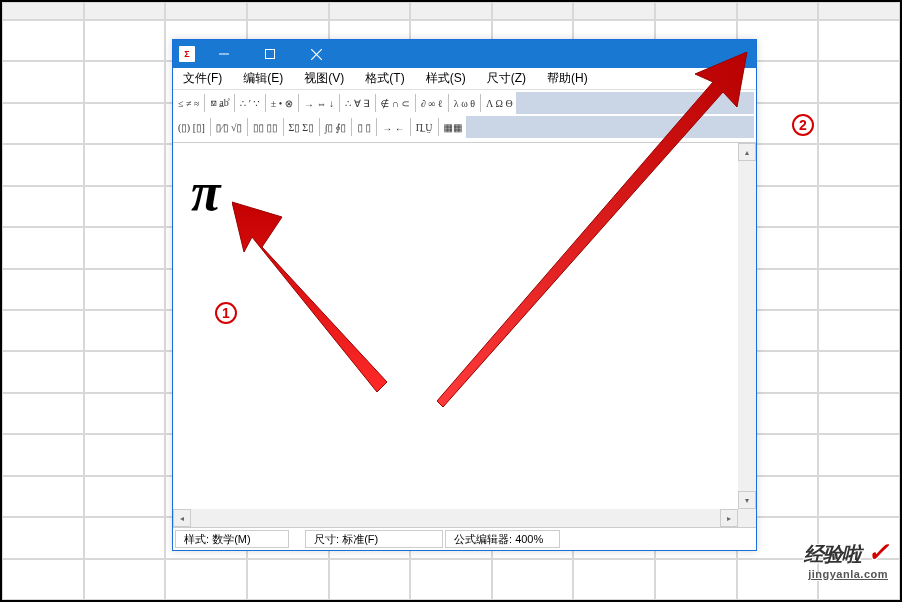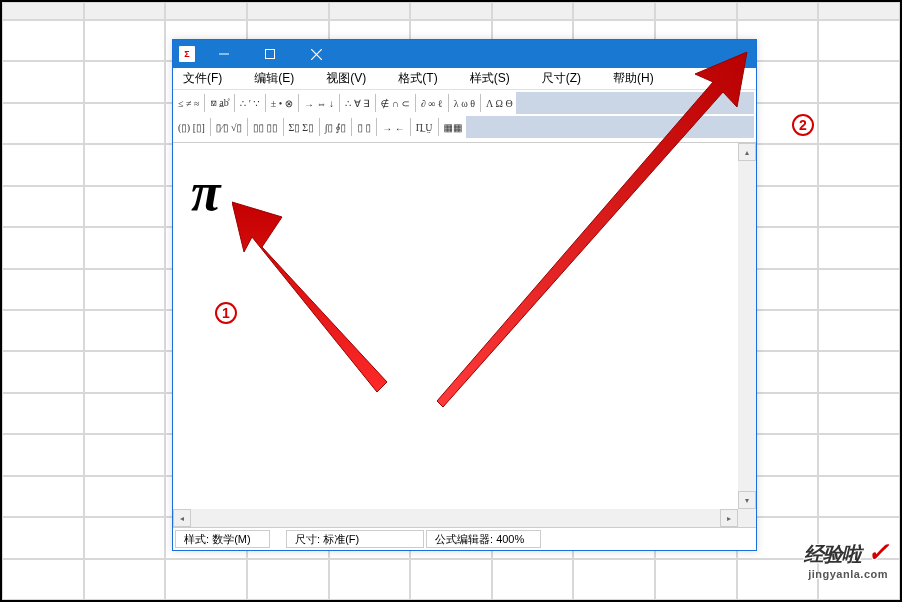--- a/index.html
+++ b/index.html
@@ -82,21 +82,21 @@
       color: #fff;
       cursor: pointer;
     }
 
     .menu-bar {
       height: 22px;
       background: #fff;
       display: flex;
       align-items: center;
       padding: 0 4px;
-      gap: 20px;
+      gap: 9px;
       border-bottom: 1px solid #e0e0e0;
     }
     .menu-item {
       padding: 2px 6px;
       cursor: pointer;
       font-size: 12px;
       color: #000;
     }
 
     .toolbars {
@@ -212,21 +212,21 @@
     }
     .status-section {
       padding: 0 8px;
       border: 1px solid #ccc;
       height: 18px;
       line-height: 16px;
       margin: 2px;
       background: #fff;
       white-space: nowrap;
     }
-    .status-section.style-sec { width: 95px; }
+    .status-section.style-sec { width: 114px; }
     .status-section.size-sec { width: 138px; margin-left: 14px; }
     .status-section.zoom-sec { width: 115px; margin-left: 0px; }
 
     
     .marker {
       position: absolute;
       width: 22px;
       height: 22px;
       border: 2px solid #d40000;
       border-radius: 50%;
@@ -270,20 +270,21 @@
       font-size: 26px;
       font-weight: bold;
       margin-left: 2px;
     }
     .wm-bot {
       font-size: 11px;
       color: #555;
       font-weight: bold;
       letter-spacing: 0.5px;
       text-shadow: 1px 1px 0 #fff;
+      text-decoration: underline;
     }
   </style>
 </head>
 <body>
 
 <div class="spreadsheet-bg">
     <div class="header-row"></div>
     <div class="header-row"></div>
     <div class="header-row"></div>
     <div class="header-row"></div>

